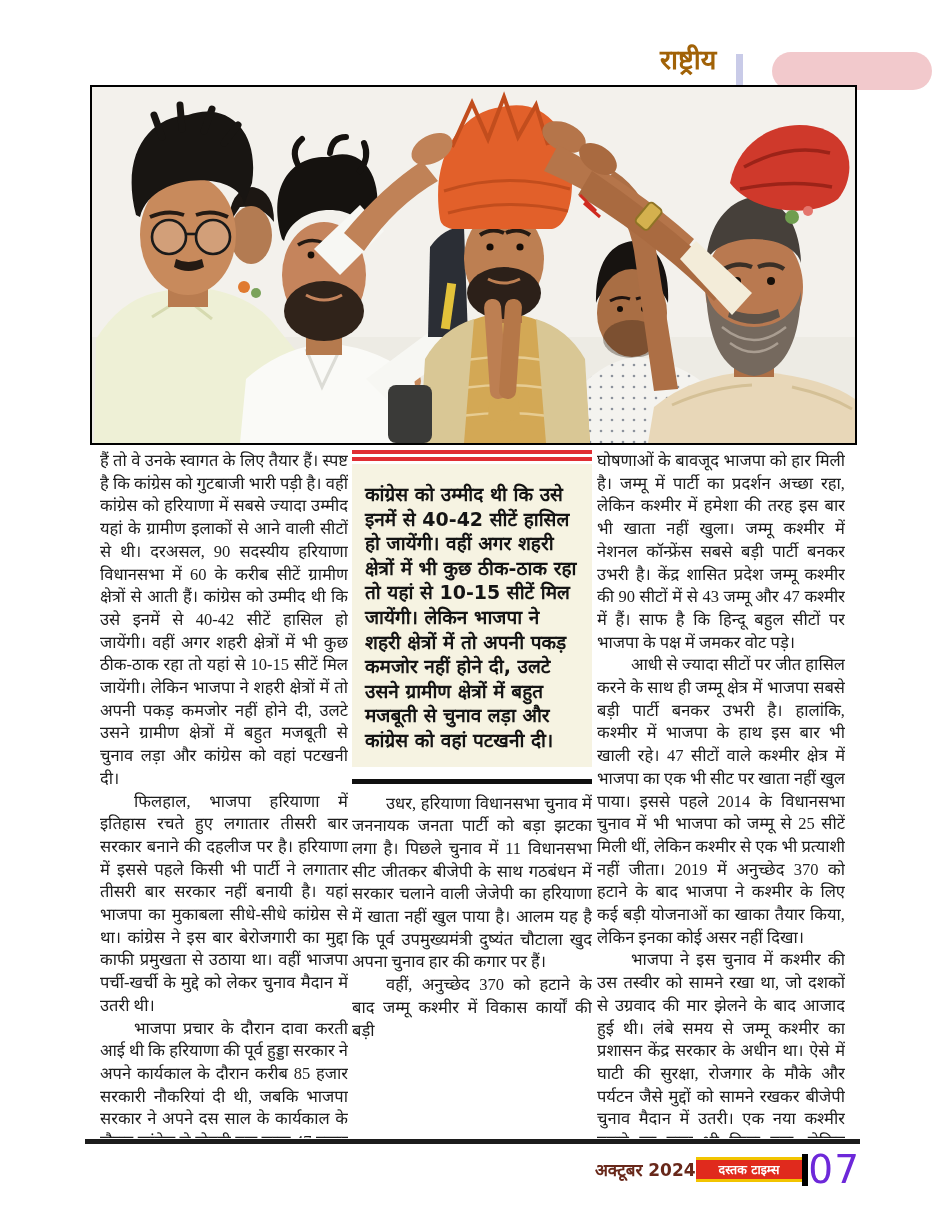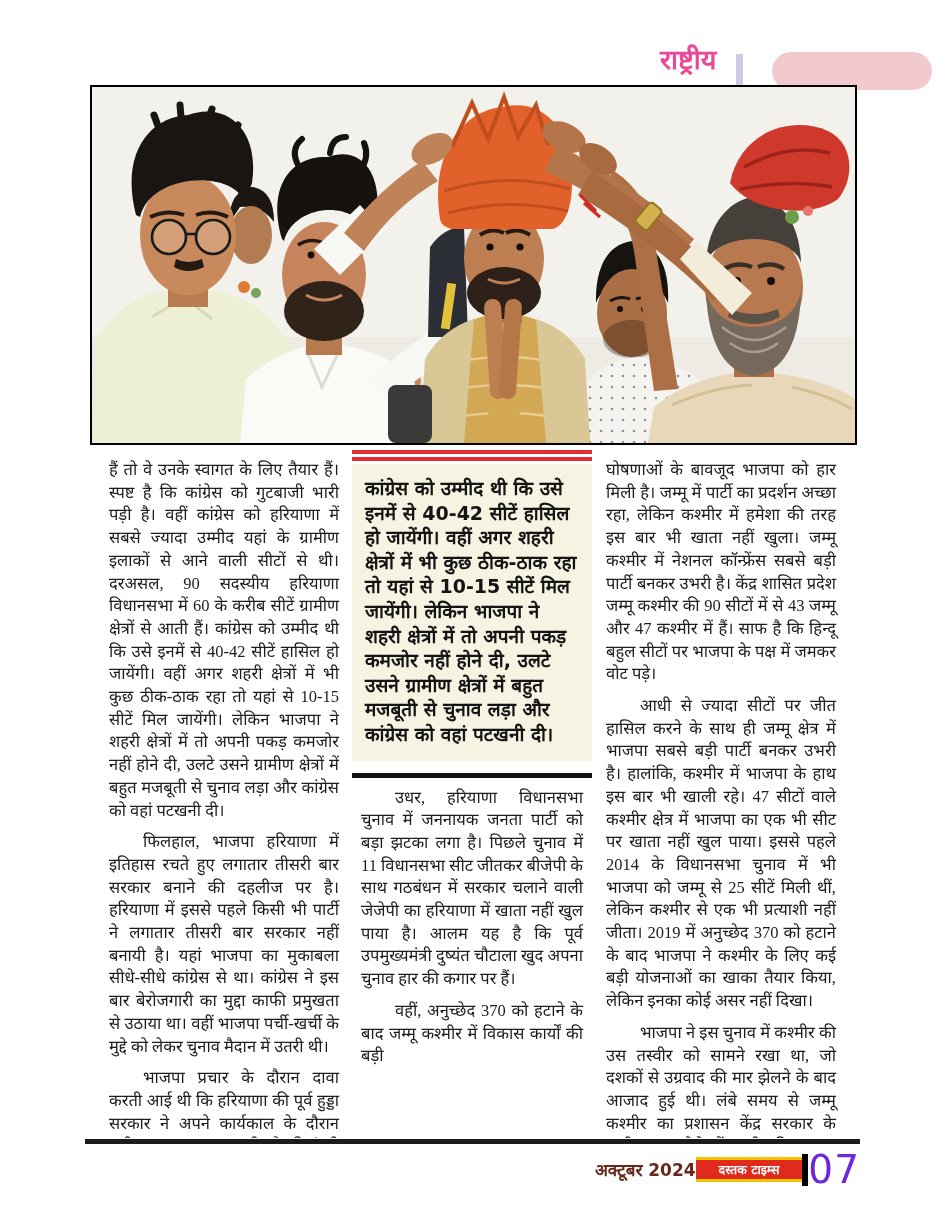--- a/index.html
+++ b/index.html
@@ -1,39 +1,39 @@
 <!DOCTYPE html>
 <html><head>
 <meta charset="utf-8">
 <style>
   html,body{margin:0;padding:0;background:#e9e9e9;}
   .page{position:relative;width:945px;height:1223px;background:#ffffff;margin:0 auto;
         font-family:"Liberation Serif","DejaVu Sans",serif;color:#1c1c1c;overflow:hidden;}
 
   
   .section-label{position:absolute;left:660px;top:40px;font-size:27px;font-weight:bold;
-        color:#ec4899;font-family:"DejaVu Sans",sans-serif;}
+        color:#a16207;font-family:"DejaVu Sans",sans-serif;}
   .mh-bar{position:absolute;left:736px;top:54px;width:7px;height:33px;background:#c9cbe8;}
   .mh-blob{position:absolute;left:772px;top:52px;width:160px;height:38px;background:#f2c9cc;border-radius:19px;}
 
   
   .photo{position:absolute;left:90px;top:85px;width:763px;height:356px;border:2px solid #000;background:#f2f0eb;}
   .photo svg{display:block;width:100%;height:100%;}
 
   
   .col{position:absolute;top:450px;text-align:justify;font-size:16.5px;line-height:22.7px;overflow:hidden;}
   .col1{left:100px;width:248px;height:688px;}
   .col2{left:352px;width:240px;height:688px;}
   .col3{left:597px;width:248px;height:688px;}
-  .col p{margin:9px;text-indent:34px;}
+  .col p{margin:0;text-indent:34px;}
   .col p.flow{text-indent:0;}
 
   
   .pq-rule{height:4px;background:#e02d33;margin-bottom:3px;}
-  .pullquote{background:#f6f3e2;padding:12px 13px 14px 13px;}
+  .pullquote{background:#f6f3e2;padding:18px 13px 14px 13px;}
   .pullquote p{margin:0;text-indent:0;text-align:left;font-family:"DejaVu Sans",sans-serif;
         font-weight:bold;font-size:19px;line-height:24.6px;color:#141414;}
   .black-rule{height:5px;background:#101010;margin:12px 0 9px 0;}
 
   
   .footer-rule{position:absolute;left:85px;top:1139px;width:775px;height:5px;background:#1c1c1c;}
   .footer{position:absolute;right:85px;top:1147px;display:flex;align-items:center;
         font-family:"DejaVu Sans",sans-serif;}
   .f-date{font-weight:bold;font-size:17px;color:#68281a;}
   .f-logo{background:#e02a1d;color:#ffffff;font-weight:bold;font-size:12.5px;line-height:1.1;

